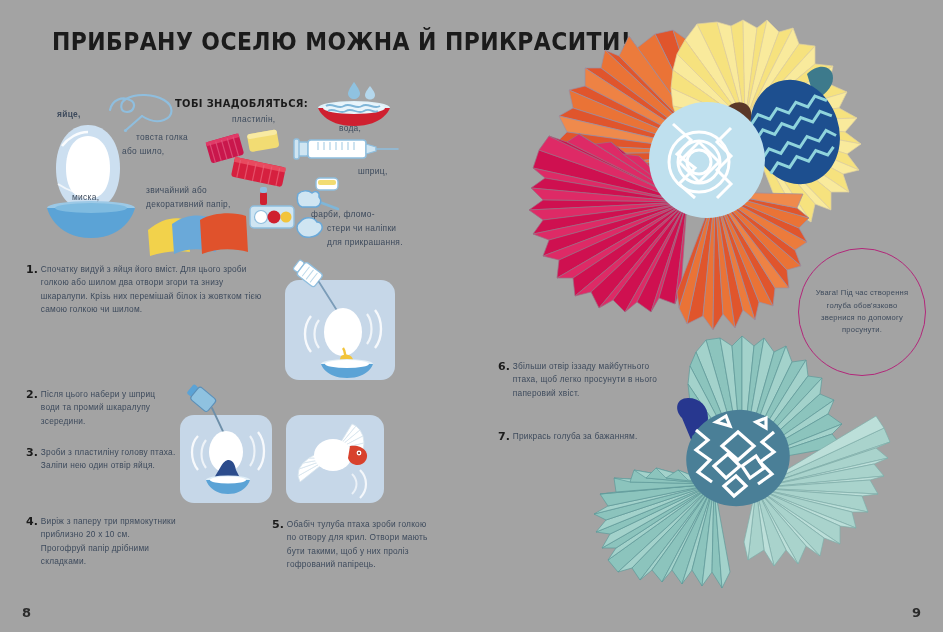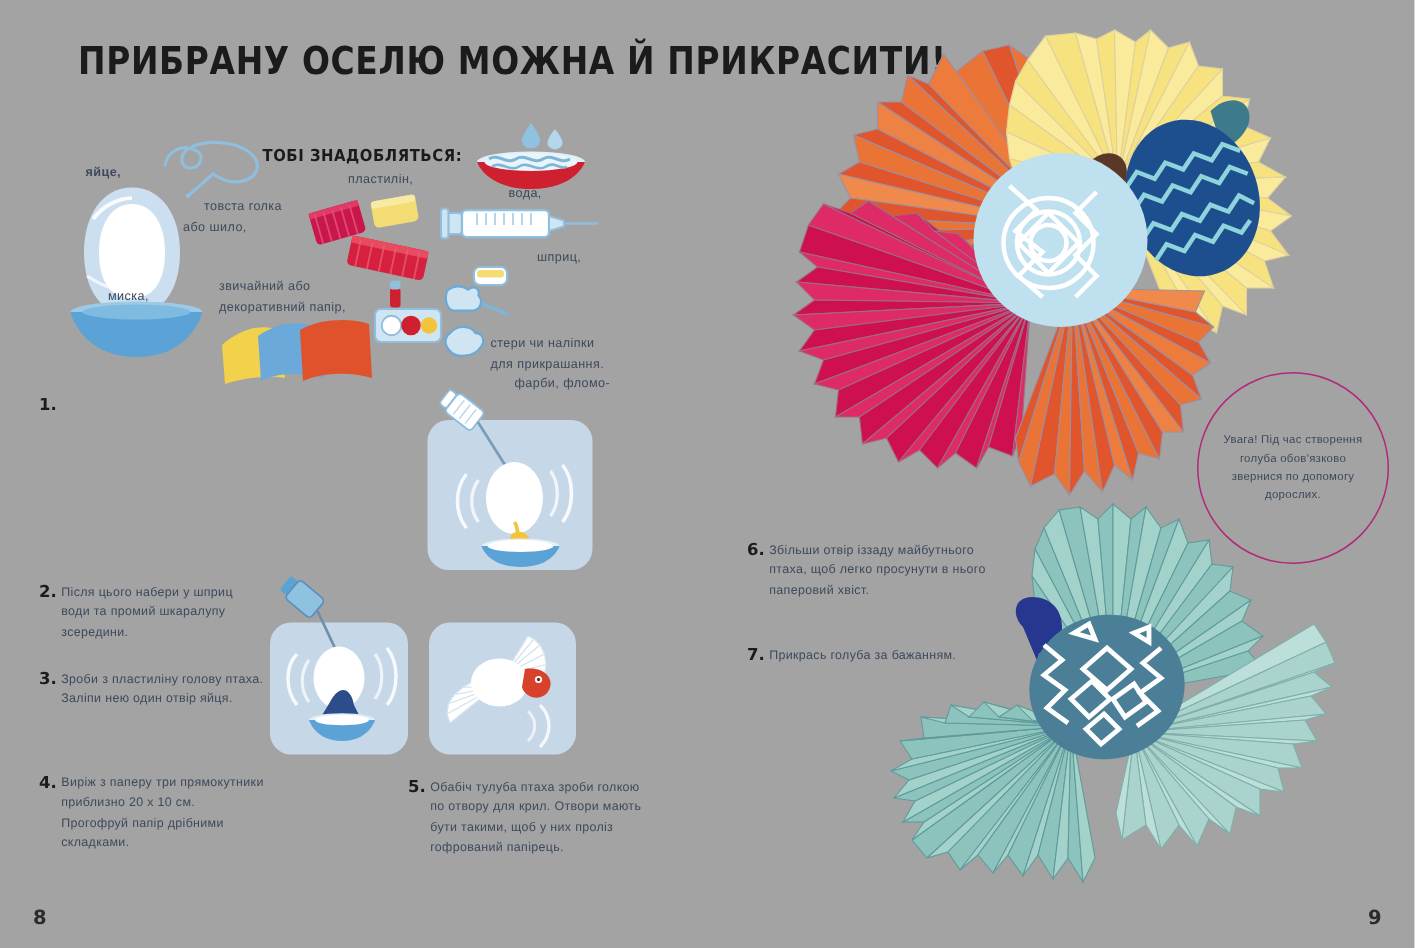--- a/index.html
+++ b/index.html
@@ -210,27 +210,28 @@
 
     <rect x="2" y="28" width="44" height="22" rx="4" fill="#cfe5f2" stroke="#8fbede" stroke-width="1.4"></rect>
     <circle cx="13" cy="39" r="6.5" fill="#ffffff" stroke="#8fbede" stroke-width="1.2"></circle>
     <circle cx="26" cy="39" r="6.5" fill="#cf2030"></circle>
     <circle cx="38" cy="39" r="5.5" fill="#f2c43b"></circle>
 
     <path d="M50 16 C54 12 60 12 64 15 C68 12 72 14 71 19 C74 22 73 28 68 29 L54 29 C50 28 48 22 50 16 Z" fill="#cfe5f2" stroke="#6aa9d9" stroke-width="1.5"></path>
 
     <path d="M52 44 C57 38 66 39 69 44 C74 44 76 50 72 54 C68 60 56 61 52 56 C48 52 48 47 52 44 Z" fill="#cfe5f2" stroke="#6aa9d9" stroke-width="1.5"></path>
   </svg>
-  <div class="mlabel" style="left:343px; top:208px;margin-top:41px;">фарби, фломо-</div>
+  <div class="mlabel" style="left:311px; top:208px;">фарби, фломо-</div>
   <div class="mlabel" style="left:327px; top:222px;">стери чи наліпки</div>
   <div class="mlabel" style="left:327px; top:236px;">для прикрашання.</div>
 
   <div class="step" style="left:26px; top:263px; width:240px;">
     <span class="step-num">1.</span>
     <div class="step-body">
+      <p>Спочатку видуй з яйця його вміст. Для цього зроби голкою або шилом два отвори згори та знизу шкаралупи. Крізь них перемішай білок із жовтком тією самою голкою чи шилом.</p>
     </div>
   </div>
 
   <div class="panel" style="left:285px; top:280px; width:110px; height:100px;"></div>
   <svg class="illus" style="left:285px; top:256px;" width="118" height="126" viewBox="0 0 118 126">
 
     <path d="M26 60 C18 70 18 86 26 96" stroke="#ffffff" stroke-width="2.4" fill="none" opacity=".85"></path>
     <path d="M34 64 C28 72 28 84 34 92" stroke="#ffffff" stroke-width="2.2" fill="none" opacity=".75"></path>
     <path d="M90 54 C98 64 98 82 90 92" stroke="#ffffff" stroke-width="2.4" fill="none" opacity=".85"></path>
     <path d="M82 58 C88 66 88 80 82 88" stroke="#ffffff" stroke-width="2.2" fill="none" opacity=".75"></path>
@@ -486,21 +487,21 @@
         <path d="M204 116 L190 130 L204 144 L190 158 L204 172 L190 186"></path>
         <circle cx="172" cy="150" r="30"></circle>
         <circle cx="172" cy="150" r="21"></circle>
         <circle cx="172" cy="150" r="12"></circle>
         <path d="M152 150 L172 130 L192 150 L172 170 Z"></path>
       </g>
     </g>
   </svg>
 
   <div class="note">
-    <span>Увага! Під час створення голуба обов'язково звернися по допомогу дорослих.</span>
+    <span>Увага! Під час створення голуба обов'язково звернися по допомогу просунути.</span>
   </div>
 
   <div class="step" style="left:498px; top:360px; width:165px;">
     <span class="step-num">6.</span>
     <div class="step-body">
       <p>Збільши отвір іззаду майбутнього птаха, щоб легко просунути в нього паперовий хвіст.</p>
     </div>
   </div>
 
   <div class="step" style="left:498px; top:430px; width:150px;">

